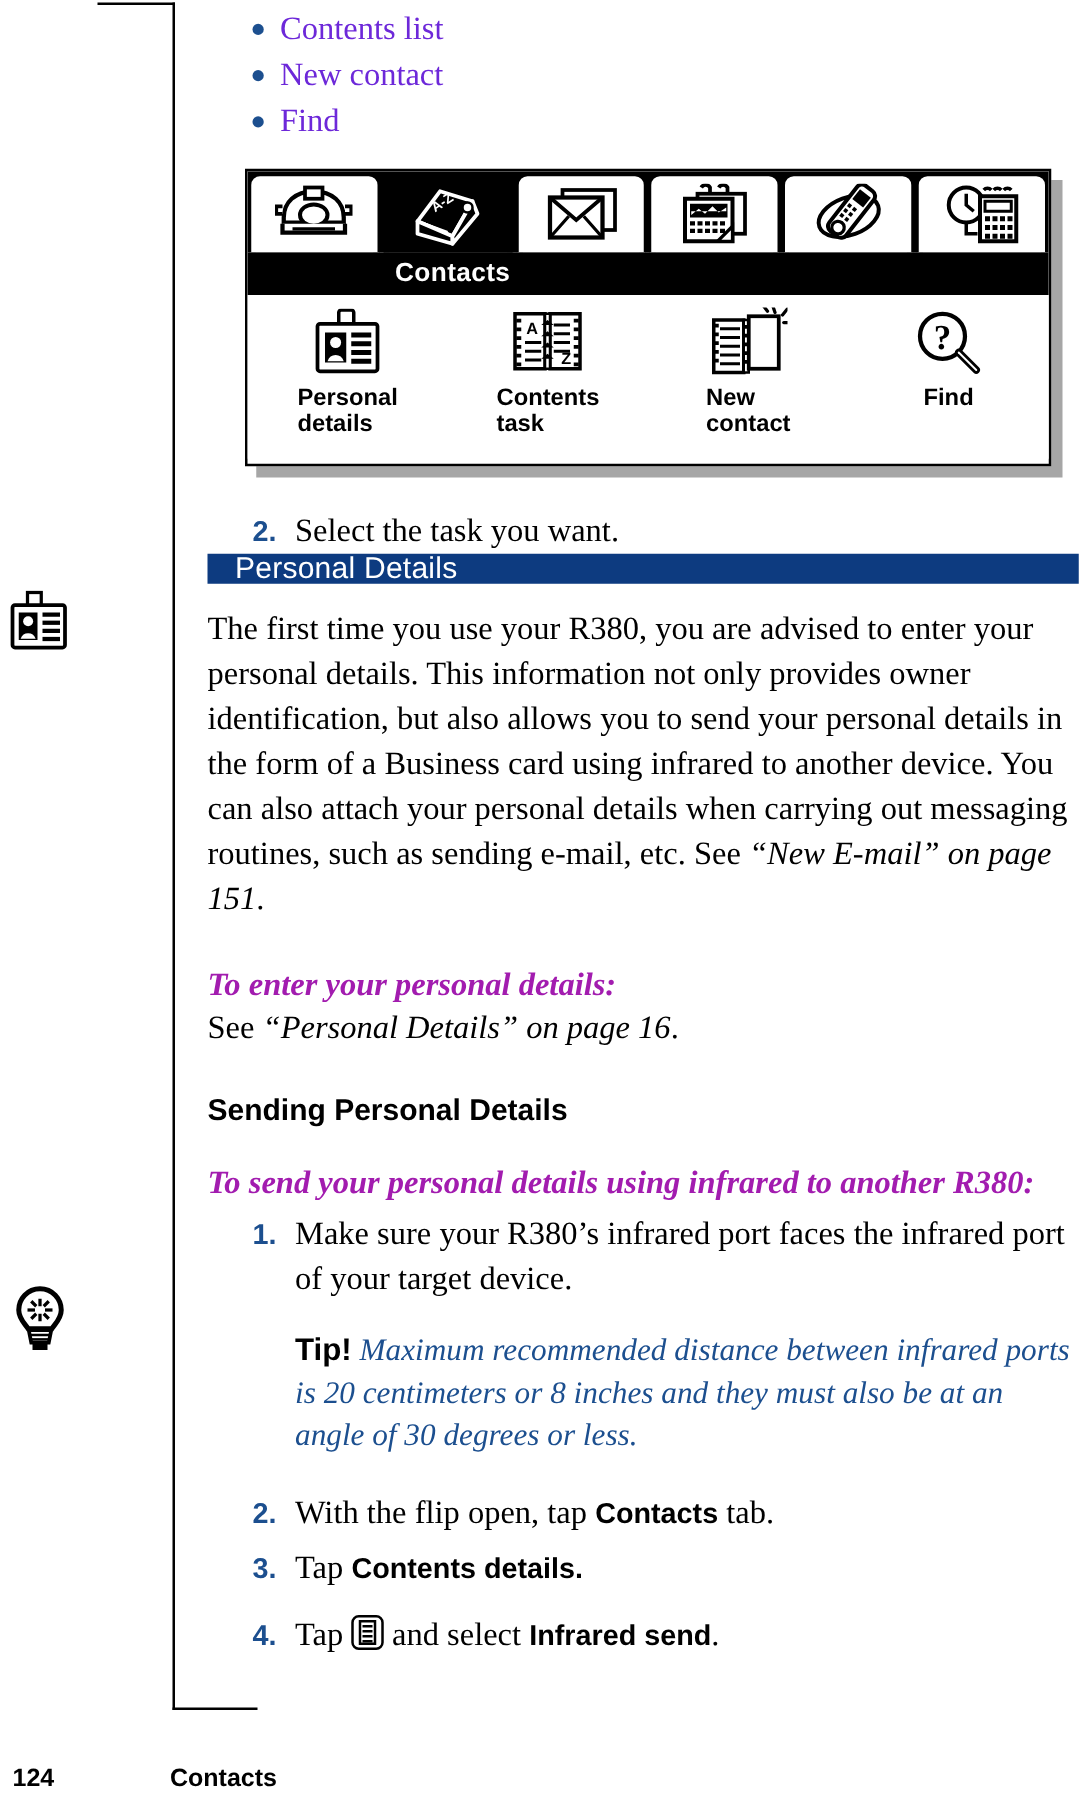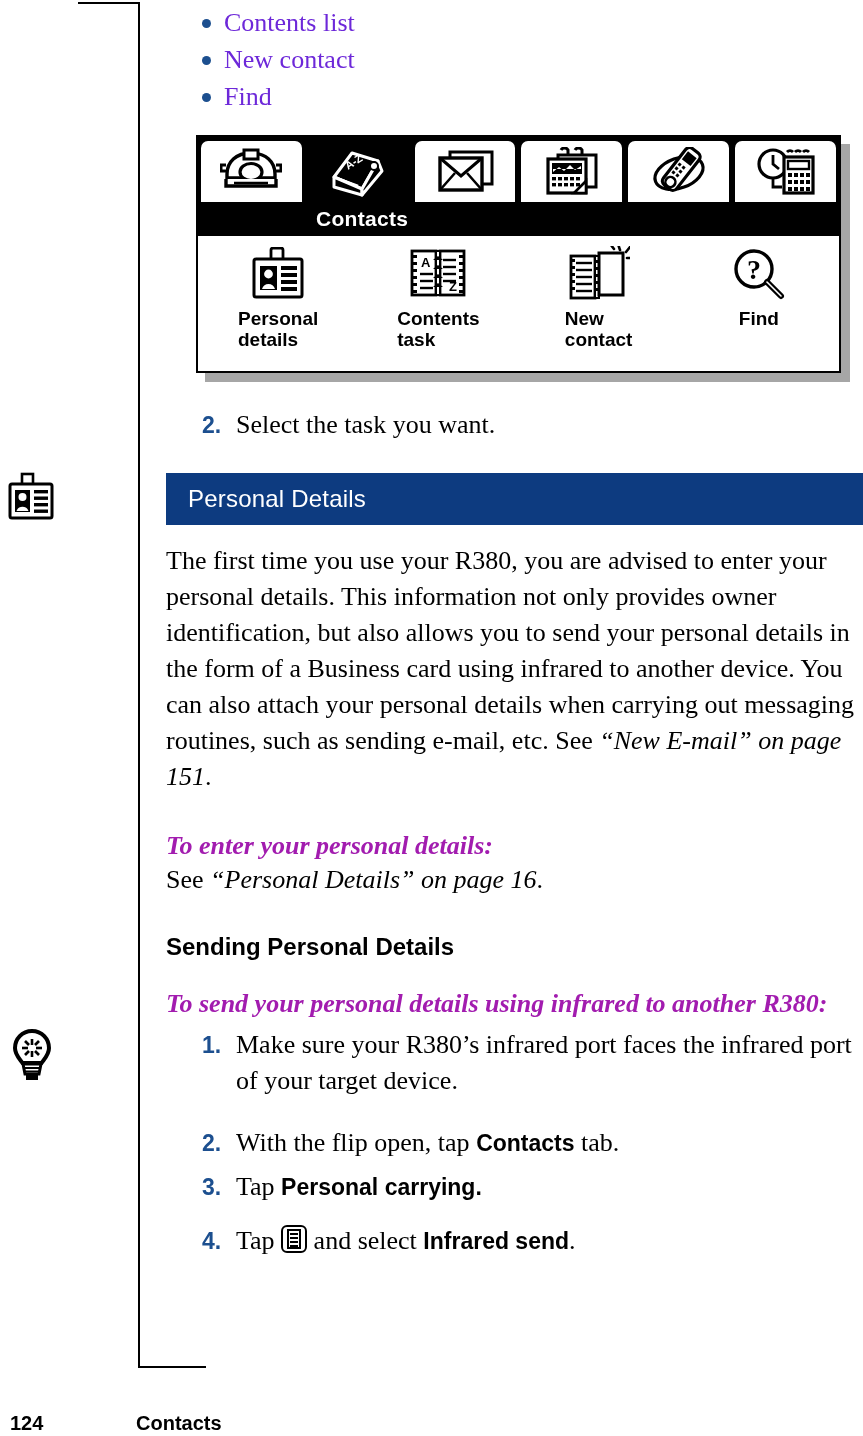--- a/index.html
+++ b/index.html
@@ -190,22 +190,21 @@
     font-size: 23px;
   }
   .step-sub {
     font-size: 26px;
     line-height: 36px;
     padding-left: 70px;
   }
 
   
   #section-bar {
-    margin-top: 30px;
-    height: 52px;
+    height: 24px;
     background: #0d3b80;
     display: flex;
     align-items: center;
     width: 697px;
   }
   #section-bar-title {
     color: #ffffff;
     font-family: "Liberation Sans", sans-serif;
     font-size: 24px;
     margin-left: 22px;
@@ -638,27 +637,30 @@
 
   <div class="sans-subhead">Sending Personal Details</div>
 
   <div class="blue-italic-head" style="margin-top:26px;">To send your personal details using infrared to another R380:</div>
 
   <div class="step" style="margin-top:6px;">
     <span class="num">1.</span>
     <span>Make sure your R380’s infrared port faces the infrared port of your target device.</span>
   </div>
 
+  <div id="tip-block">
+    <span id="tip-word">Tip!</span><span> Maximum recommended distance between infrared ports is 20 centimeters or 8 inches and they must also be at an angle of 30 degrees or less.</span>
+  </div>
 
   <div class="step" style="margin-top:26px;">
     <span class="num">2.</span><span>With the flip open, tap </span><span class="bold-sans">Contacts</span><span> tab.</span>
   </div>
 
   <div class="step" style="margin-top:8px;">
-    <span class="num">3.</span><span>Tap </span><span class="bold-sans">Personal carrying.</span>
+    <span class="num">3.</span><span>Tap </span><span class="bold-sans">Contents details.</span>
   </div>
 
   <div class="step" style="margin-top:18px;">
     <span class="num">4.</span><span>Tap </span><span class="inline-menu-icon">
         <svg width="22" height="24" viewBox="0 0 22 24" style="display:block;">
           <rect x="5" y="3" width="12" height="18" fill="#fff" stroke="#000" stroke-width="2"></rect>
           <g fill="#000">
             <rect x="7" y="6" width="8" height="2"></rect>
             <rect x="7" y="10" width="8" height="2"></rect>
             <rect x="7" y="14" width="8" height="2"></rect>

